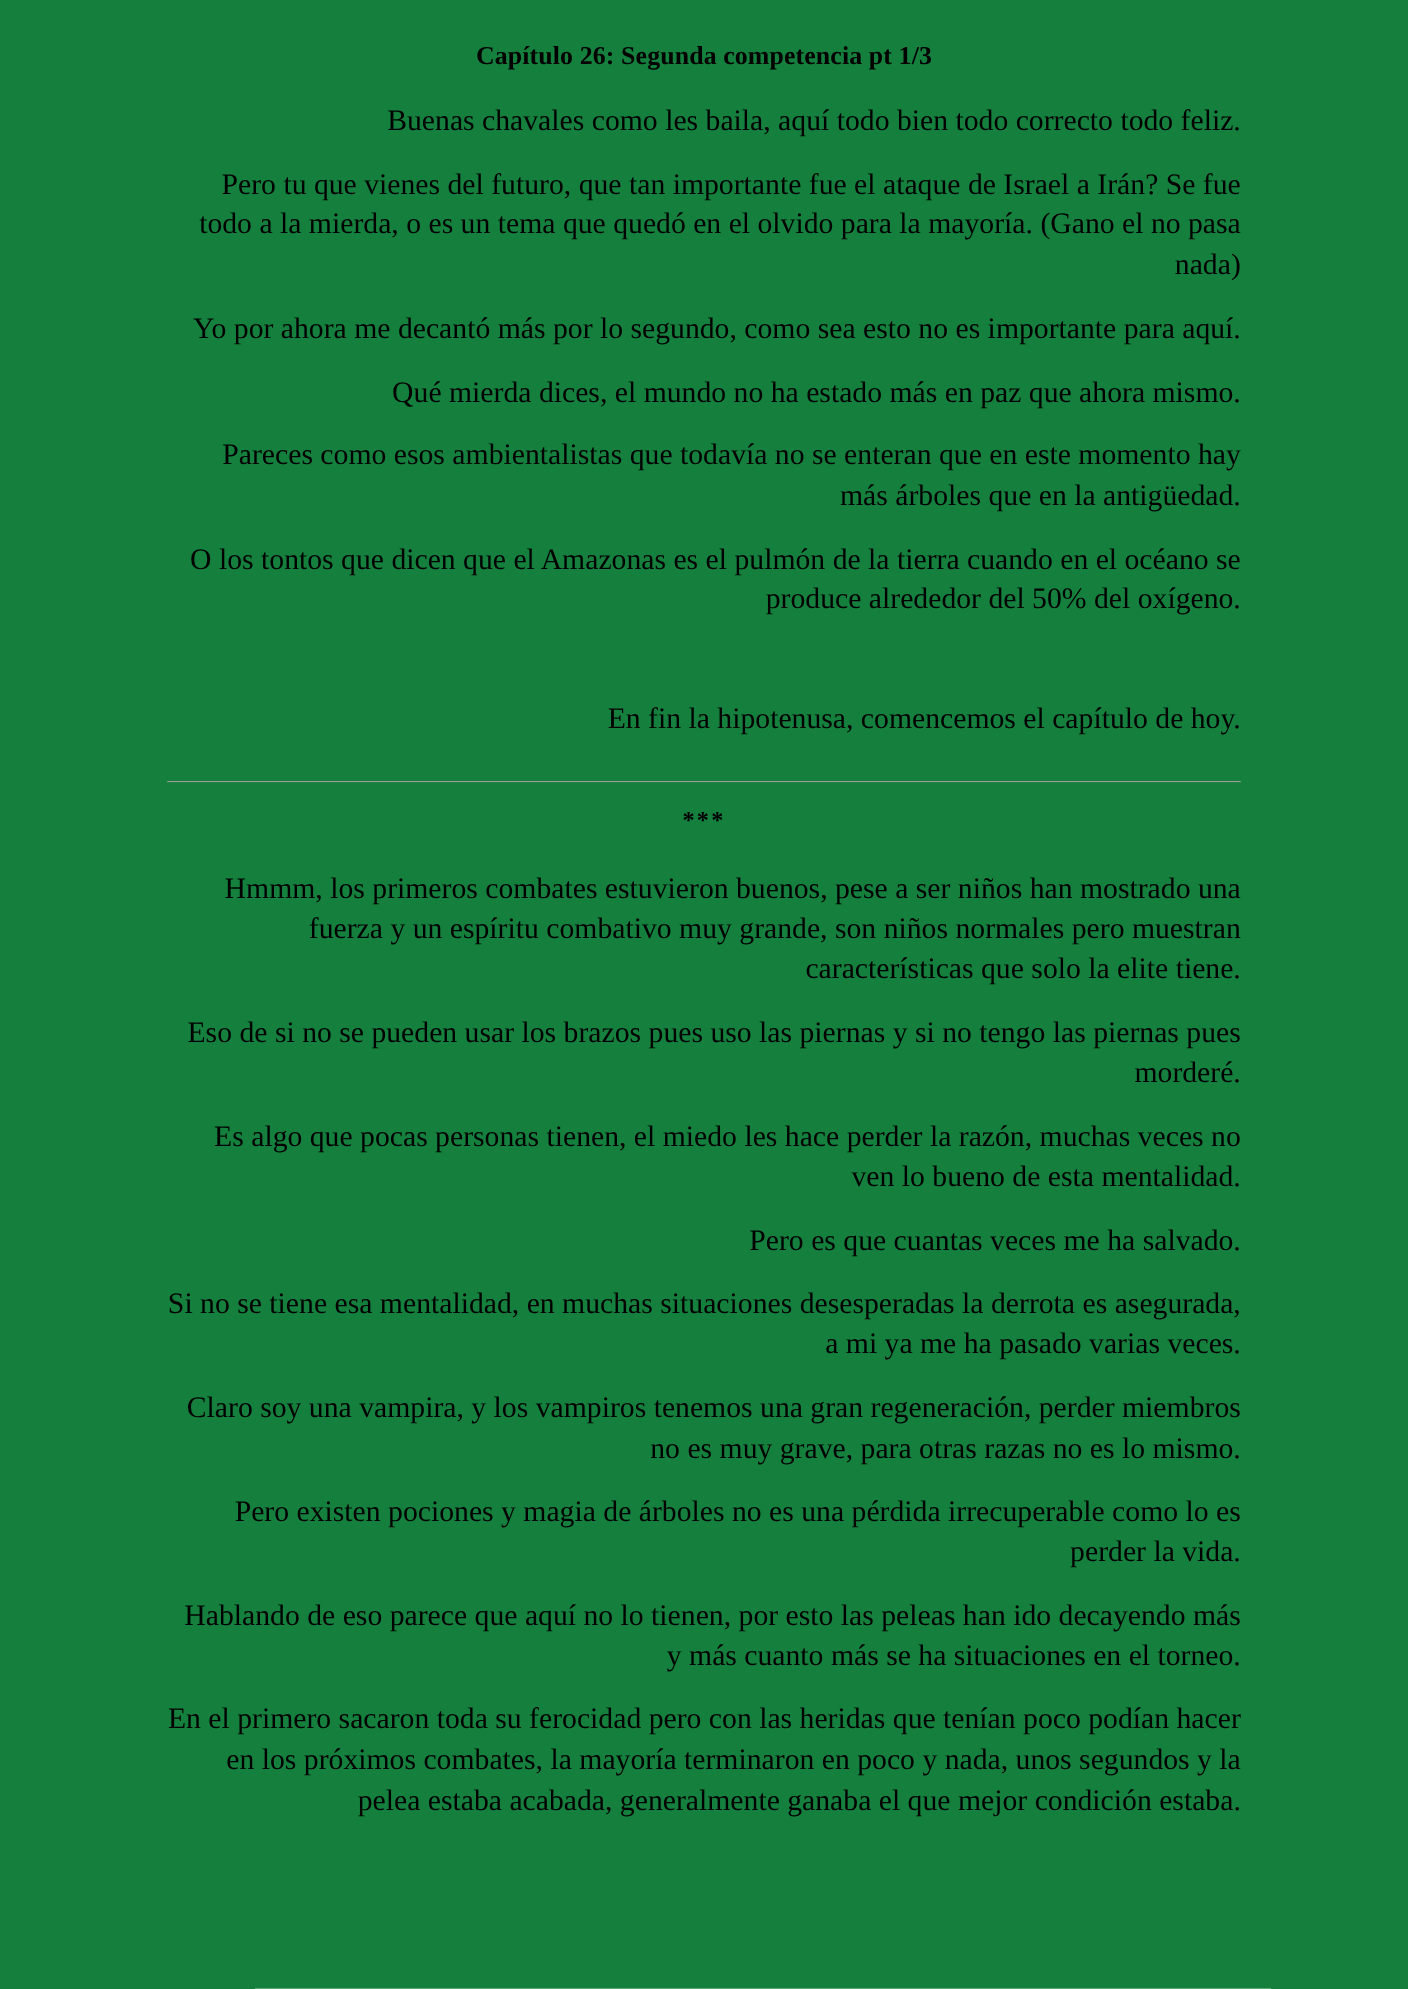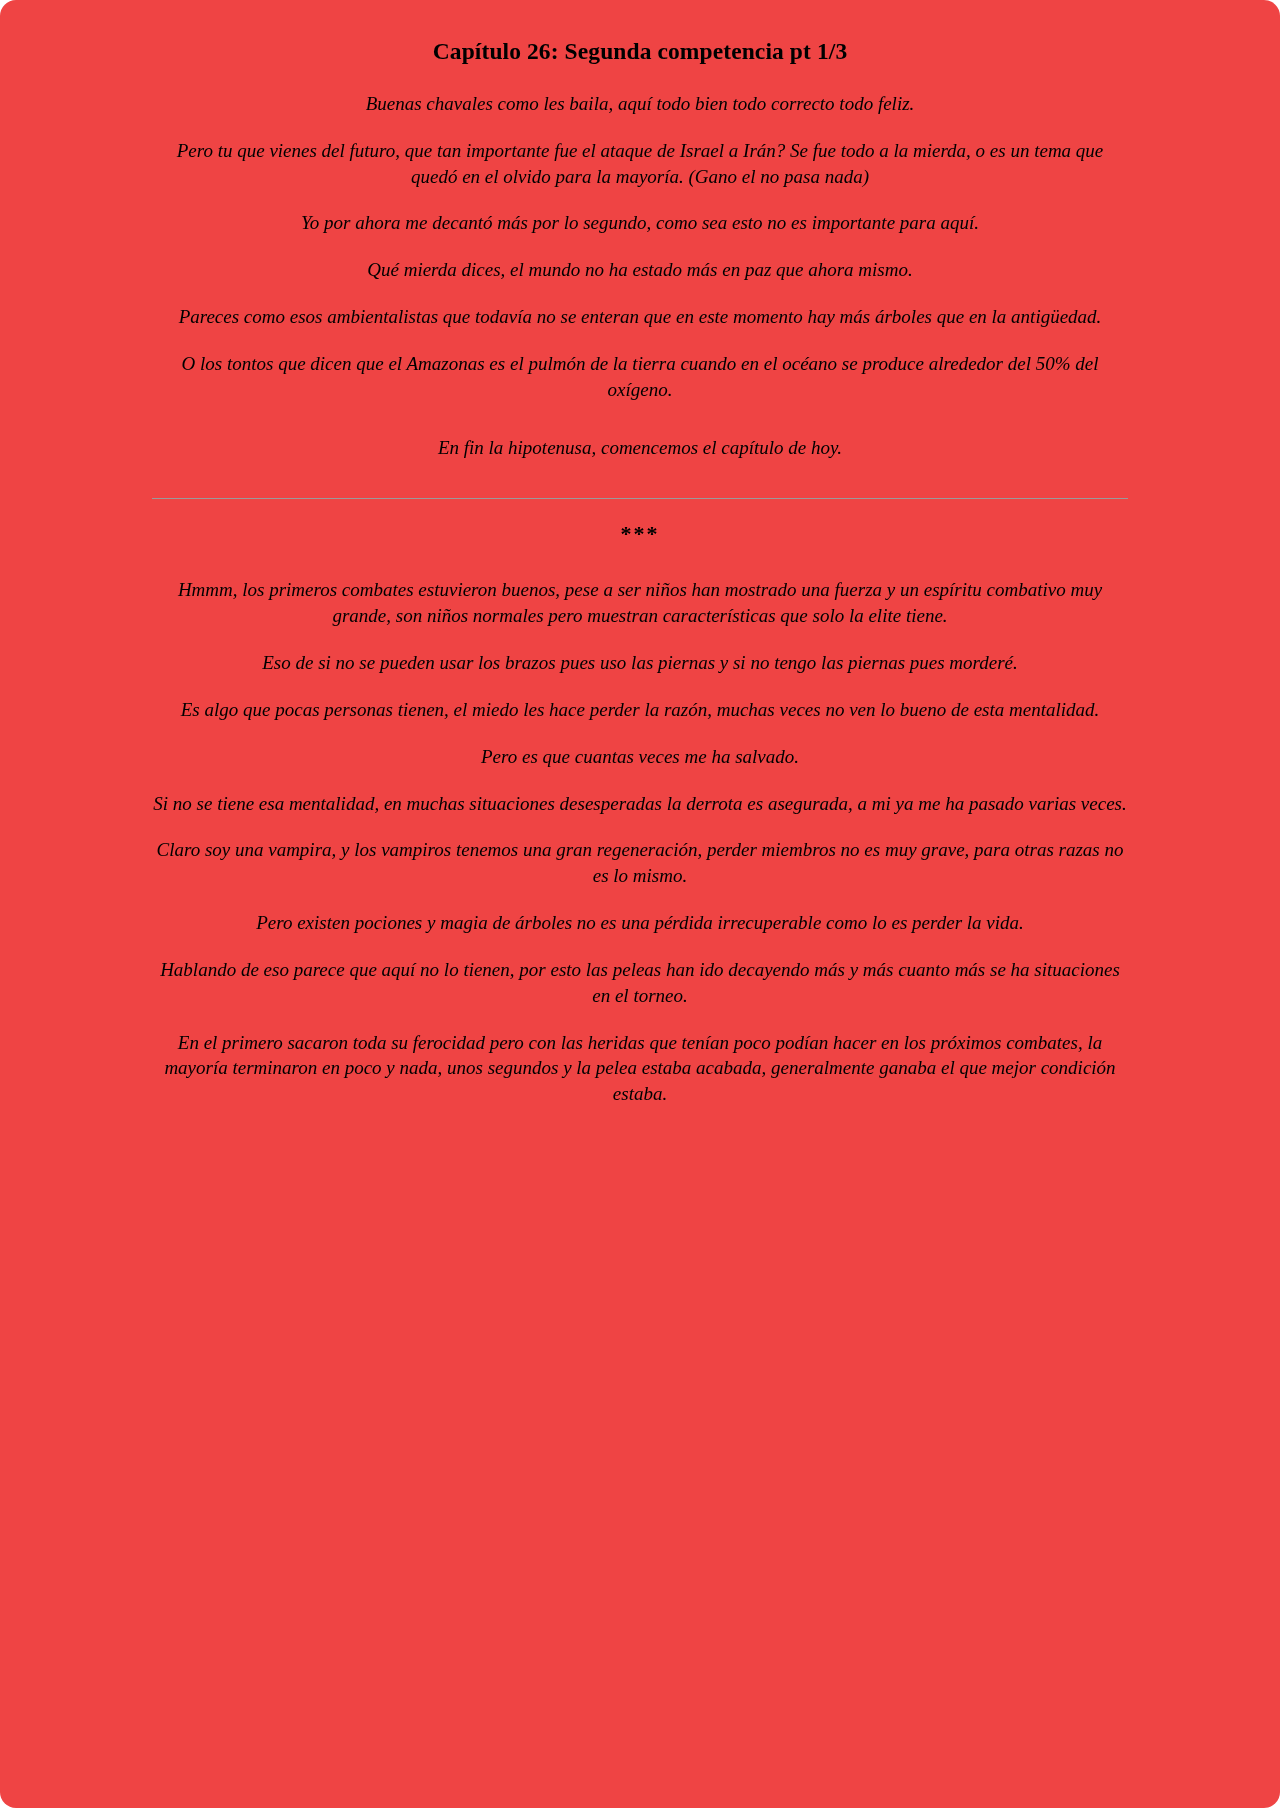--- a/index.html
+++ b/index.html
@@ -11,39 +11,37 @@
     width: 1280px;
     min-height: 1808px;
     font-family: "Liberation Serif", serif;
     color: #000000;
   }
   .page {
     width: 1280px;
     min-height: 1808px;
     box-sizing: border-box;
     padding: 28px 152px 40px 152px;
-    background: #ef4444;
-    border-radius: 16px;
+    background: #15803d;
   }
   .doc-title {
     text-align: center;
     font-size: 23.5px;
     font-weight: bold;
     margin: 10px 0 26px 0;
     letter-spacing: 0.1px;
   }
   p.para {
-    font-size: 19px;
+    font-size: 27px;
     line-height: 1.36;
     margin: 0 0 21px 0;
-    text-align: center;
-    font-style: italic;
+    text-align: right;
   }
   p.para.spaced-before {
-    margin-top: 32px;
+    margin-top: 72px;
   }
   .divider {
     border: none;
     border-top: 1px solid #9a9a9a;
     margin: 38px 0 22px 0;
     width: 100%;
   }
   .stars {
     text-align: center;
     font-size: 22px;

